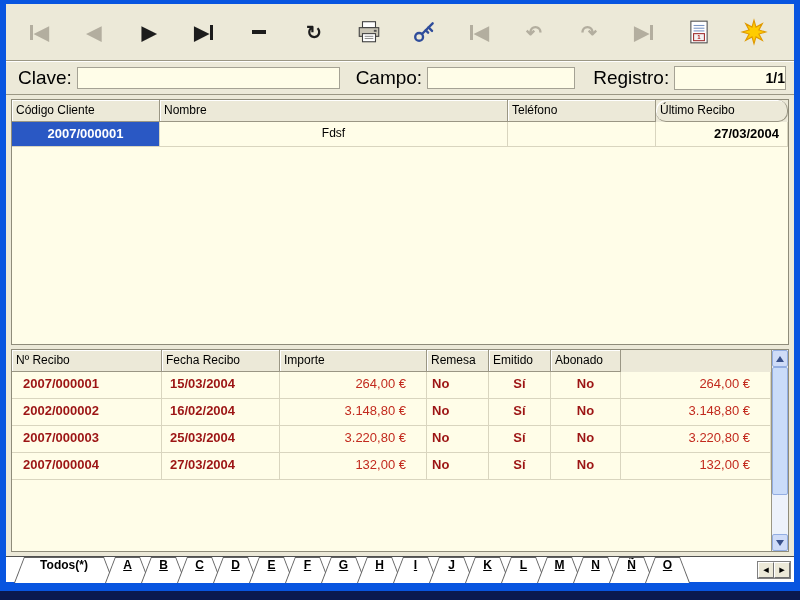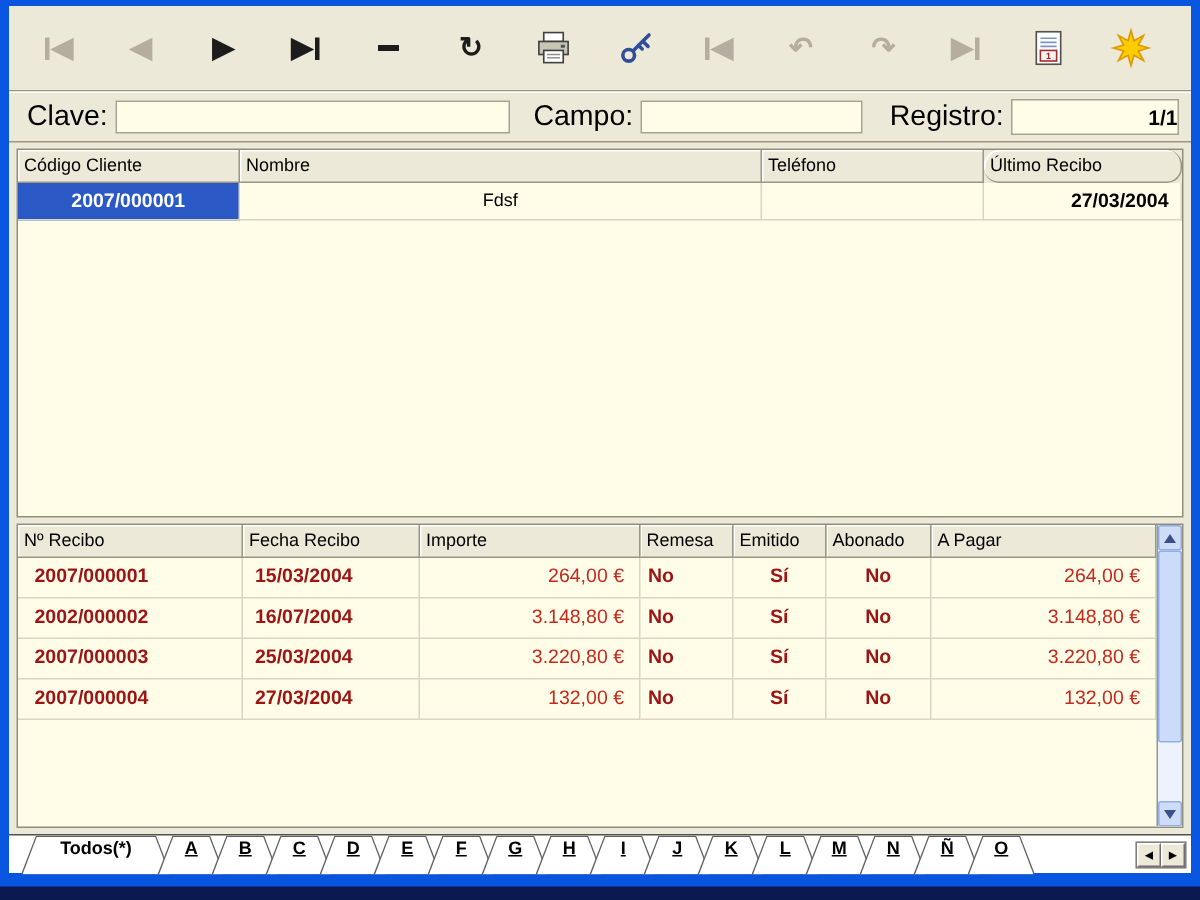--- a/index.html
+++ b/index.html
@@ -85,21 +85,21 @@
     white-space:nowrap; overflow:hidden; min-width:0;
   }
   .gcell.sel {
     background:var(--selection, #2a58c4); color:var(--selection_text, #fff);
     font-weight:bold; font-size:13px; text-align:center;
   }
   .gcell.c3 { font-weight:bold; font-size:13px; text-align:right; padding-right:8px; }
   .rc-code, .rc-date, .rc-bool { color:var(--data_primary, #9c1414); font-weight:bold; font-size:13px; }
   .rc-code { padding-left:11px; }
   .rc-date { padding-left:8px; }
-  .rc-amt { color:var(--data_amount, #c22a1e); font-size:13px; padding-right:10px; }
+  .rc-amt { color:var(--data_amount, #c22a1e); font-size:13px; padding-right:20px; }
   .grid-fill { flex:1; }
 
   
   .vscroll {
     position:absolute; top:0; right:0; bottom:0; width:17px;
     background:#edf2fb; border-left:1px solid #9a9684;
   }
   .sb-btn {
     position:absolute; left:0; width:16px; height:17px;
     background:#cfdcf8; border:1px solid #93aee2; border-radius:2px;
@@ -256,35 +256,34 @@
 
   <div class="grid receipts-grid">
     <div class="grid-inner">
       <div class="grid-head">
           <div class="hcell" style="flex: 0 0 150px;">Nº Recibo</div>
           <div class="hcell" style="flex: 0 0 118px;">Fecha Recibo</div>
           <div class="hcell" style="flex: 0 0 147px;">Importe</div>
           <div class="hcell" style="flex: 0 0 62px;">Remesa</div>
           <div class="hcell" style="flex: 0 0 62px;">Emitido</div>
           <div class="hcell" style="flex: 0 0 70px;">Abonado</div>
-          <div class="hcell" style="flex: 1 1 auto;">A Pagar</div>
         </div>
       <div>
           <div class="grow receipt-row">
             <div class="gcell rc-code" style="flex: 0 0 150px; text-align: left;">2007/000001</div>
             <div class="gcell rc-date" style="flex: 0 0 118px; text-align: left;">15/03/2004</div>
             <div class="gcell rc-amt" style="flex: 0 0 147px; text-align: right;">264,00 €</div>
             <div class="gcell rc-bool" style="flex: 0 0 62px; text-align: left;">No</div>
             <div class="gcell rc-bool" style="flex: 0 0 62px; text-align: center;">Sí</div>
             <div class="gcell rc-bool" style="flex: 0 0 70px; text-align: center;">No</div>
             <div class="gcell rc-amt" style="flex: 1 1 auto; text-align: right;">264,00 €</div>
           </div>
           <div class="grow receipt-row">
             <div class="gcell rc-code" style="flex: 0 0 150px; text-align: left;">2002/000002</div>
-            <div class="gcell rc-date" style="flex: 0 0 118px; text-align: left;">16/07/2004</div>
+            <div class="gcell rc-date" style="flex: 0 0 118px; text-align: left;">16/02/2004</div>
             <div class="gcell rc-amt" style="flex: 0 0 147px; text-align: right;">3.148,80 €</div>
             <div class="gcell rc-bool" style="flex: 0 0 62px; text-align: left;">No</div>
             <div class="gcell rc-bool" style="flex: 0 0 62px; text-align: center;">Sí</div>
             <div class="gcell rc-bool" style="flex: 0 0 70px; text-align: center;">No</div>
             <div class="gcell rc-amt" style="flex: 1 1 auto; text-align: right;">3.148,80 €</div>
           </div>
           <div class="grow receipt-row">
             <div class="gcell rc-code" style="flex: 0 0 150px; text-align: left;">2007/000003</div>
             <div class="gcell rc-date" style="flex: 0 0 118px; text-align: left;">25/03/2004</div>
             <div class="gcell rc-amt" style="flex: 0 0 147px; text-align: right;">3.220,80 €</div>

